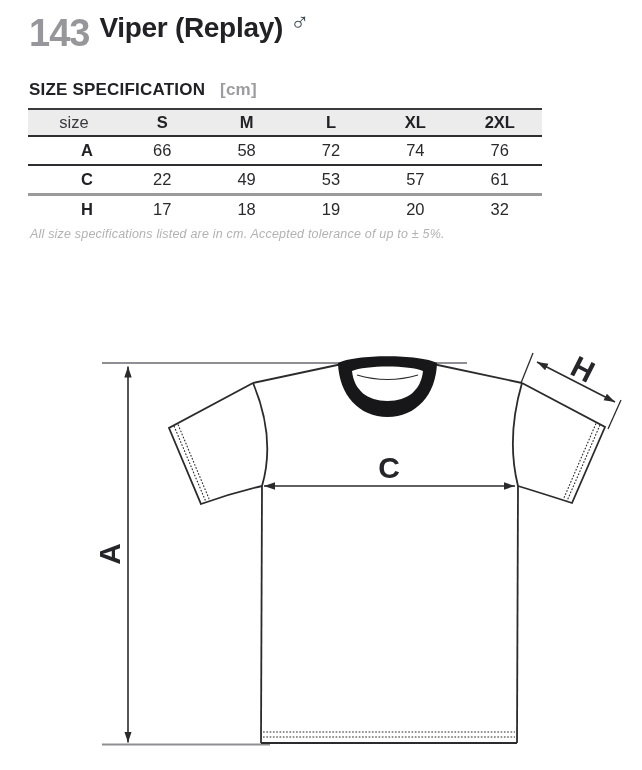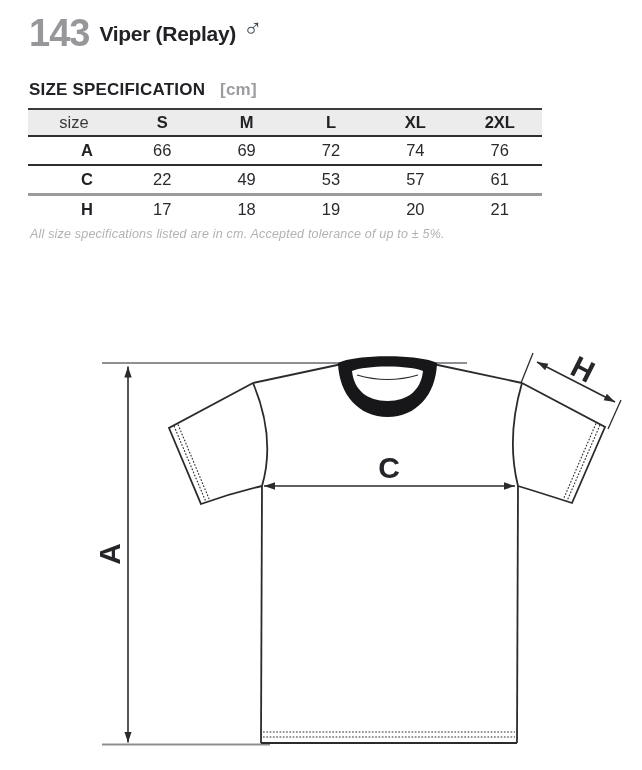--- a/index.html
+++ b/index.html
@@ -1,22 +1,22 @@
 <!DOCTYPE html>
 <html><head>
 <meta charset="utf-8">
 <style>
   html,body{margin:0;padding:0;background:#fff;}
   .page{position:relative;width:642px;height:770px;background:#ffffff;overflow:hidden;
         font-family:"Liberation Sans",sans-serif;color:#212126;}
 
   
-  .title-row{position:absolute;left:29px;top:12px;display:flex;align-items:center;white-space:nowrap;}
+  .title-row{position:absolute;left:29px;top:12px;display:flex;align-items:flex-start;white-space:nowrap;}
   .prod-num{font-size:38px;font-weight:800;color:#97979b;letter-spacing:-1px;}
-  .prod-name{font-size:21px;font-weight:800;color:#212126;margin-left:10px;letter-spacing:-0.3px;}
+  .prod-name{font-size:28px;font-weight:800;color:#212126;margin-left:10px;letter-spacing:-0.3px;}
   .male-sym{font-size:26px;font-weight:400;color:#3e4b55;margin-left:7px;transform:translateY(-5px);display:inline-block;}
 
   
   .sec{position:absolute;left:29px;top:80px;font-size:17px;font-weight:800;letter-spacing:0.2px;white-space:nowrap;}
   .sec-title{color:#222226;}
   .sec-unit{color:#9c9ca0;margin-left:10px;}
 
   
   table.size-table{position:absolute;left:28px;top:108px;width:514px;border-collapse:collapse;
         table-layout:fixed;border-top:2px solid #3a3a3c;}
@@ -70,40 +70,40 @@
         <th>M</th>
         <th>L</th>
         <th>XL</th>
         <th>2XL</th>
       </tr>
     </thead>
     <tbody>
       <tr class="row-a">
         <th>A</th>
         <td>66</td>
-        <td>69</td>
+        <td>58</td>
         <td>72</td>
         <td>74</td>
         <td>76</td>
       </tr>
       <tr class="row-c">
         <th>C</th>
         <td>22</td>
         <td>49</td>
         <td>53</td>
         <td>57</td>
         <td>61</td>
       </tr>
       <tr class="row-h">
         <th>H</th>
         <td>17</td>
         <td>18</td>
         <td>19</td>
         <td>20</td>
-        <td>21</td>
+        <td>32</td>
       </tr>
     </tbody>
   </table>
 
   <div class="note">All size specifications listed are in cm. Accepted tolerance of up to ± 5%.</div>
 
   <svg class="diagram" width="642" height="770" viewBox="0 0 642 770" aria-hidden="true">
     <defs>
       <marker id="ah" markerUnits="userSpaceOnUse" markerWidth="13" markerHeight="10" refX="11" refY="4.5" orient="auto-start-reverse">
         <path d="M0,0.8 L11,4.5 L0,8.2 Z" fill="#2b2b2e"></path>

